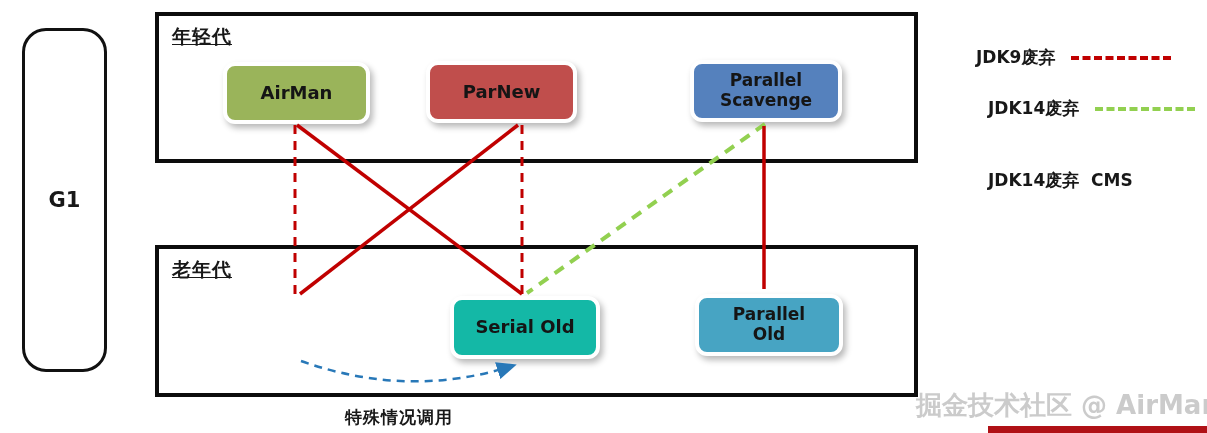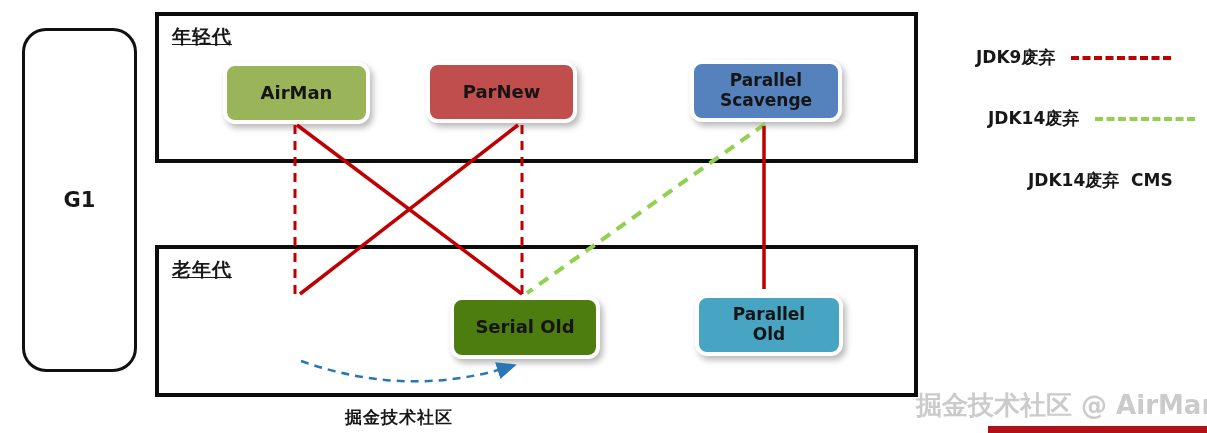--- a/index.html
+++ b/index.html
@@ -2,21 +2,21 @@
 <html><head>
 <meta charset="utf-8">
 <style>
   html,body{margin:0;padding:0;background:#fff;}
   .canvas{
     position:relative;width:1207px;height:433px;background:#fff;overflow:hidden;
     font-family:"DejaVu Sans","Liberation Sans",sans-serif;color:#181818;
   }
   
   .g1-box{
-    position:absolute;left:22px;top:28px;width:115px;height:344px;
+    position:absolute;left:22px;top:28px;width:85px;height:344px;
     border:3px solid #111;border-radius:24px;background:#fff;
     display:flex;align-items:center;justify-content:center;
     font-size:21px;font-weight:bold;box-sizing:border-box;
   }
   
   .gen-box{
     position:absolute;left:155px;width:763px;border:4px solid #0c0c0c;
     background:#fff;box-sizing:border-box;
   }
   .gen-young{top:12px;height:151px;}
@@ -38,22 +38,22 @@
   .n-cms{left:223px;top:296px;width:149px;height:63px;}
   .n-serialold{left:450px;top:296px;width:150px;height:63px;}
   .n-parallelold{left:695px;top:294px;width:148px;height:62px;font-size:17px;}
   
   svg.edges{position:absolute;left:0;top:0;width:1207px;height:433px;pointer-events:none;}
   
   .legend-row{position:absolute;display:flex;align-items:center;gap:16px;}
   .legend-row .lbl{font-size:17px;font-weight:bold;white-space:pre;}
   .legend-dash{width:100px;height:0;border-top:4px dashed transparent;}
   .lg-1{left:976px;top:46px;align-items:center;}
-  .lg-2{left:988px;top:107px;}
-  .lg-3{left:988px;top:169px;margin-left:40px;}
+  .lg-2{left:988px;top:97px;}
+  .lg-3{left:988px;top:169px;}
   
   .annotation{
     position:absolute;left:345px;top:406px;font-size:17px;font-weight:bold;letter-spacing:1px;
   }
   
   .watermark{
     position:absolute;left:916px;top:388px;font-size:26px;font-weight:bold;
     color:#cbcbcb;text-shadow:1px 1px 0 rgba(255,255,255,.9),-1px -1px 0 rgba(255,255,255,.6);
     white-space:nowrap;
   }
@@ -79,21 +79,21 @@
   <div class="node n-serial" style="background: rgb(154, 180, 90);">
     <span>AirMan</span>
   </div>
   <div class="node n-parnew" style="background: rgb(192, 78, 76);">
     <span>ParNew</span>
   </div>
   <div class="node n-ps" style="background: rgb(85, 129, 189);">
     <span>Parallel
 Scavenge</span>
   </div>
-  <div class="node n-serialold" style="background: #4d7c0f;">
+  <div class="node n-serialold" style="background: #14b8a6;">
     <span>Serial Old</span>
   </div>
   <div class="node n-parallelold" style="background: rgb(71, 164, 195);">
     <span>Parallel
 Old</span>
   </div>
 
   <svg class="edges" id="edges" viewBox="0 0 1207 433" xmlns="http://www.w3.org/2000/svg">
     <defs>
       <marker id="arrowhead" markerWidth="9" markerHeight="8" refX="6" refY="3.5" orient="auto" markerUnits="strokeWidth">
@@ -114,18 +114,18 @@
     <span class="legend-dash" style="border-top-color: rgb(192, 0, 0);"></span>
   </div>
   <div class="legend-row lg-2">
     <span class="lbl">JDK14废弃</span>
     <span class="legend-dash" style="border-top-color: rgb(146, 208, 80);"></span>
   </div>
   <div class="legend-row lg-3">
     <span class="lbl">JDK14废弃  CMS</span>
   </div>
 
-  <div class="annotation">掘金技术社区</div>
+  <div class="annotation">特殊情况调用</div>
 
   <div class="watermark">掘金技术社区 @ AirMan</div>
   <div class="red-bar"></div>
 
 </div>
 
 </body></html>

